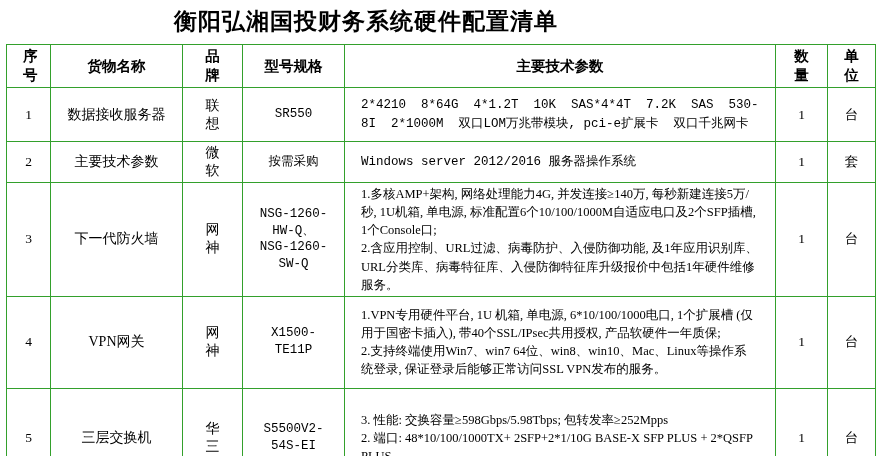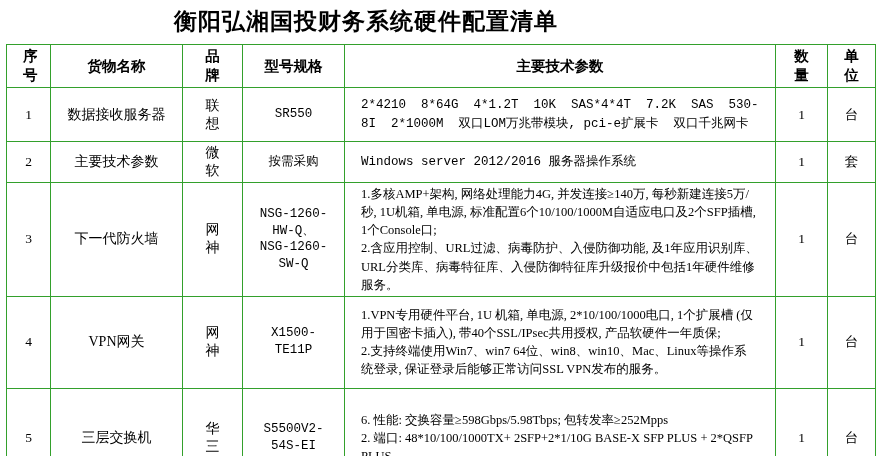--- a/index.html
+++ b/index.html
@@ -161,34 +161,34 @@
         <td class="c-qty">1</td>
         <td class="c-unit">台</td>
       </tr>
 
       <tr style="height:92px;">
         <td class="c-idx">4</td>
         <td class="c-name">VPN网关</td>
         <td class="c-brand">网神</td>
         <td class="c-model">X1500-TE11P</td>
         <td class="c-spec">
-          <span class="spec-line">1.VPN专用硬件平台, 1U 机箱, 单电源, 2*10/100/1000电口, 1个扩展槽 (仅用于国密卡插入), 带40个SSL/IPsec共用授权, 产品软硬件一年质保;</span>
+          <span class="spec-line">1.VPN专用硬件平台, 1U 机箱, 单电源, 6*10/100/1000电口, 1个扩展槽 (仅用于国密卡插入), 带40个SSL/IPsec共用授权, 产品软硬件一年质保;</span>
           <span class="spec-line">2.支持终端使用Win7、win7 64位、win8、win10、Mac、Linux等操作系统登录, 保证登录后能够正常访问SSL VPN发布的服务。</span>
         </td>
         <td class="c-qty">1</td>
         <td class="c-unit">台</td>
       </tr>
 
       <tr style="height:100px;">
         <td class="c-idx">5</td>
         <td class="c-name">三层交换机</td>
         <td class="c-brand">华三</td>
         <td class="c-model">S5500V2-54S-EI</td>
         <td class="c-spec">
-          <span class="spec-line">6. 性能: 交换容量≥598Gbps/5.98Tbps; 包转发率≥252Mpps</span>
+          <span class="spec-line">3. 性能: 交换容量≥598Gbps/5.98Tbps; 包转发率≥252Mpps</span>
           <span class="spec-line">2. 端口: 48*10/100/1000TX+ 2SFP+2*1/10G BASE-X SFP PLUS + 2*QSFP PLUS</span>
         </td>
         <td class="c-qty">1</td>
         <td class="c-unit">台</td>
       </tr>
 
     </tbody>
   </table>
 </div>
 

